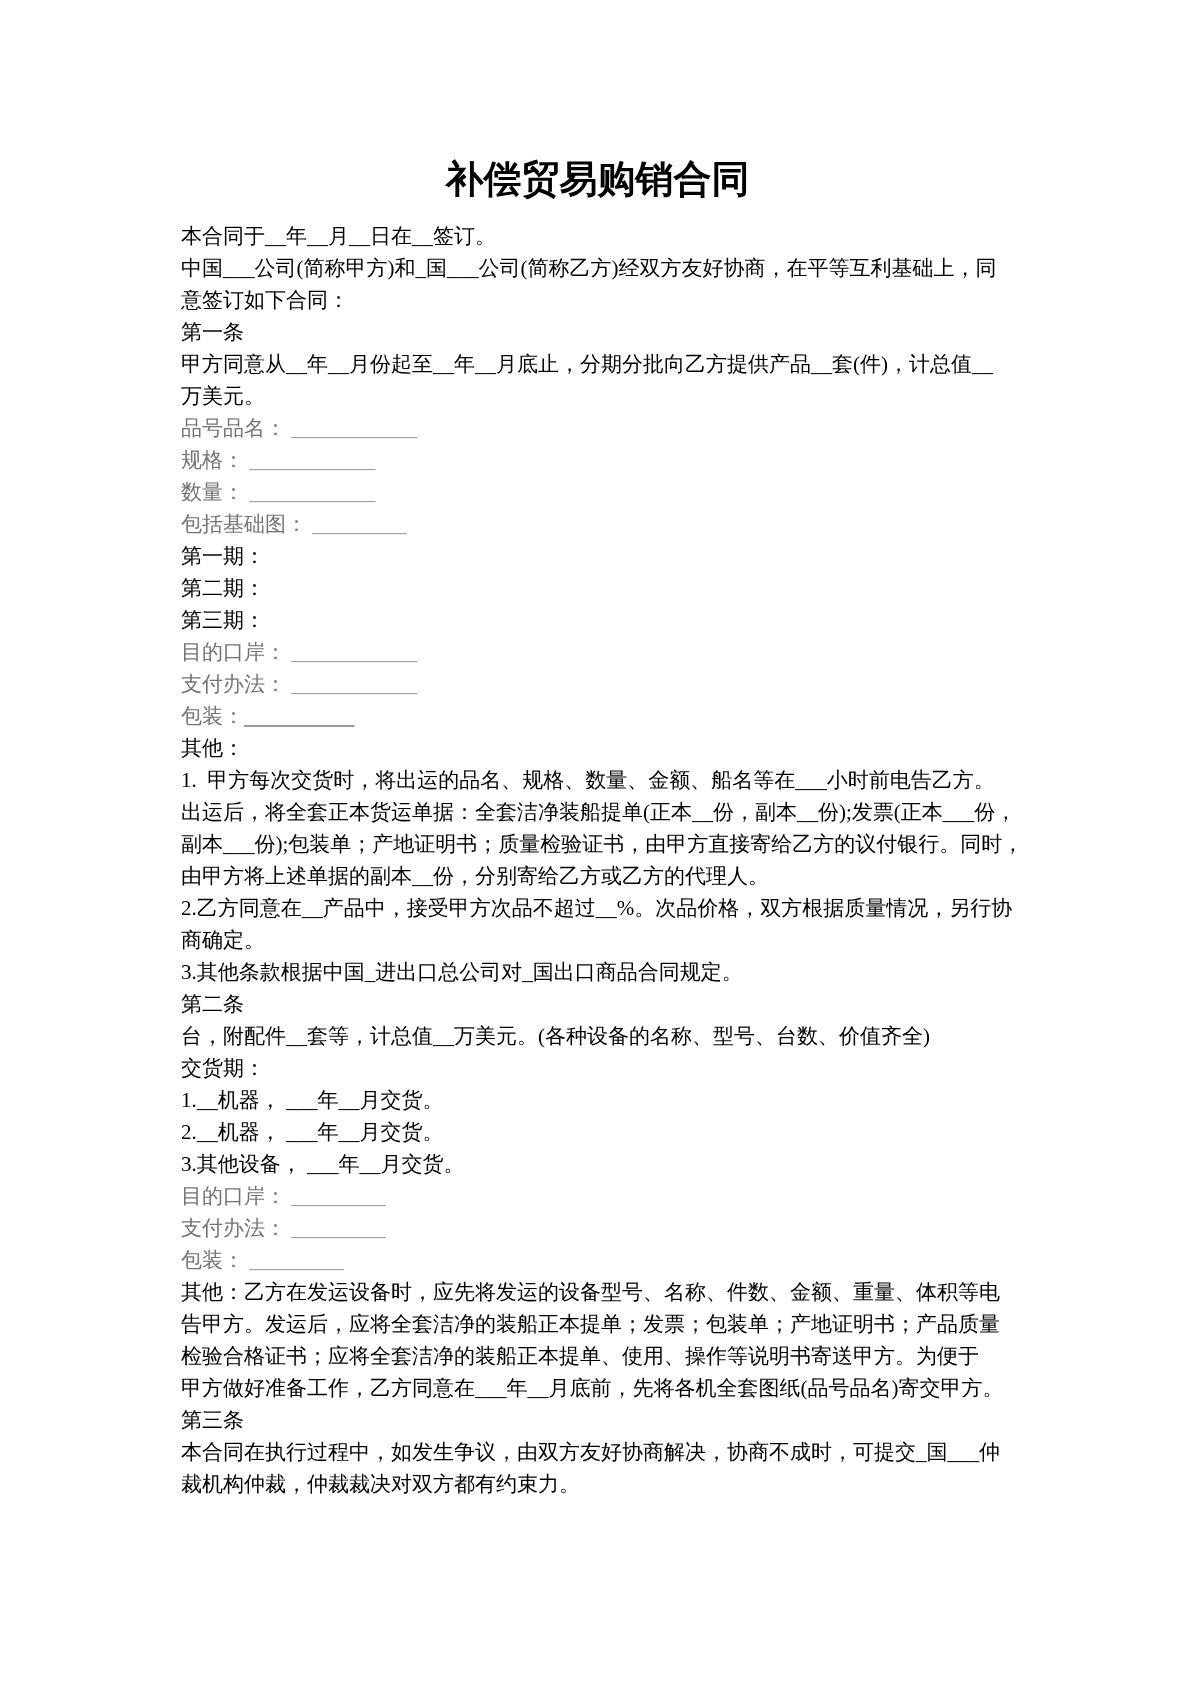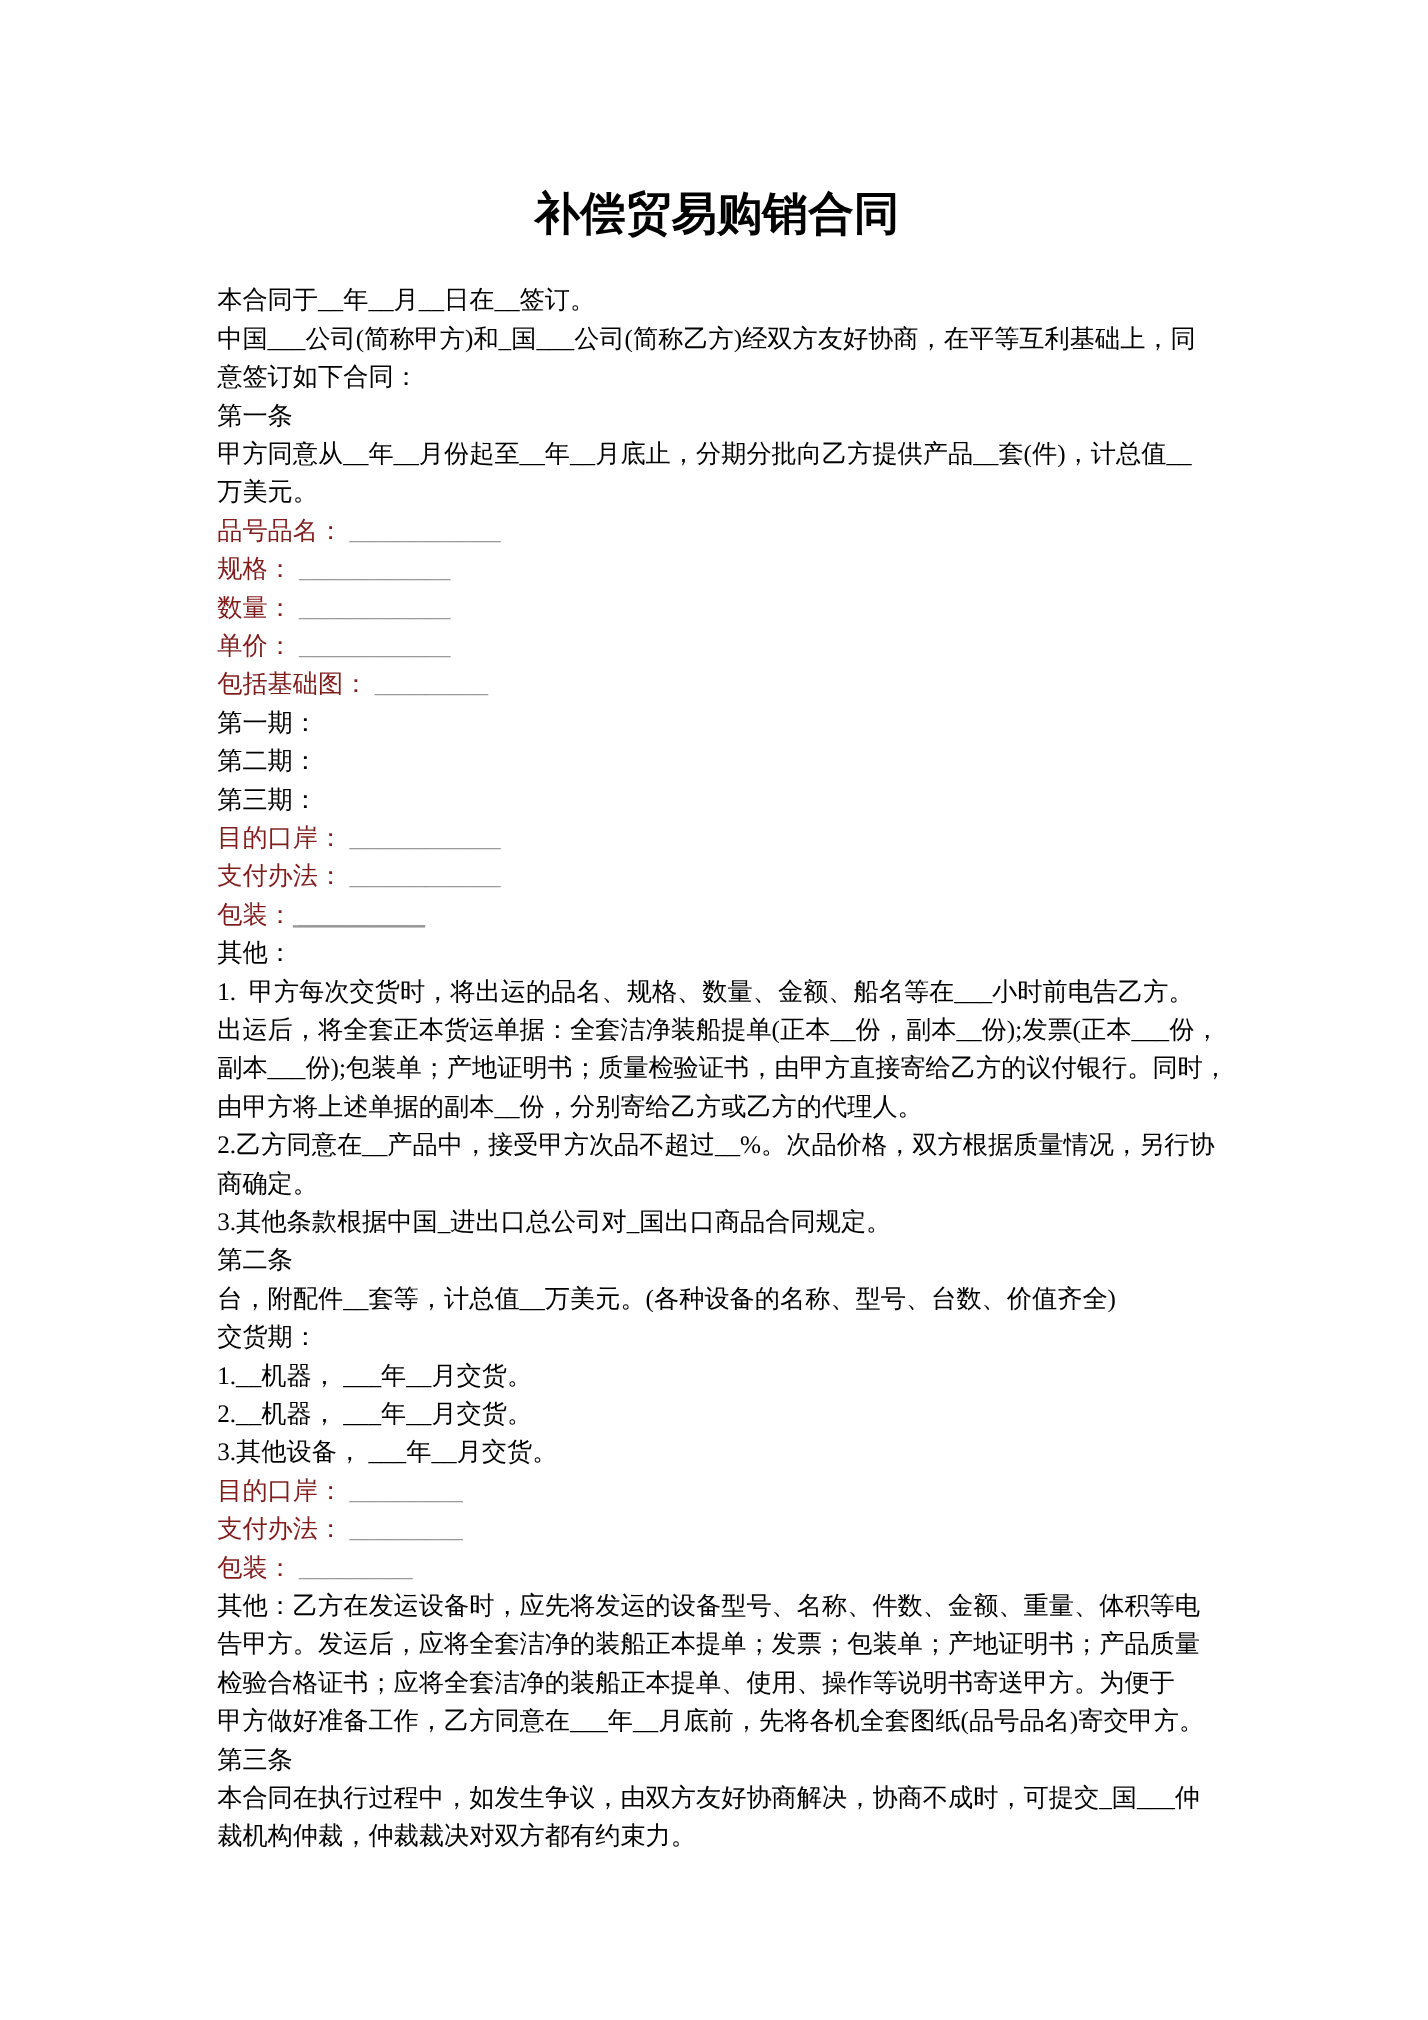--- a/index.html
+++ b/index.html
@@ -15,45 +15,44 @@
     color: #000000;
   }
   .title {
     margin: 0;
     font-size: 38px;
     font-weight: bold;
     text-align: center;
     line-height: 62px;
     white-space: nowrap;
   }
-  .doc-body { margin-top: 24px; }
+  .doc-body { margin-top: 10px; }
   .line {
     font-size: 21px;
     line-height: 32px;
     white-space: pre;
   }
-  .lbl { color: #7f1d1d; }
+  .lbl { color: #737373; }
   .blank { color: #9a9a9a; }
 </style>
 </head>
 <body>
 
 <div class="page">
   <h1 class="title">补偿贸易购销合同</h1>
   <div class="doc-body">
       <div class="line">本合同于__年__月__日在__签订。</div>
       <div class="line">中国___公司(简称甲方)和_国___公司(简称乙方)经双方友好协商，在平等互利基础上，同</div>
       <div class="line">意签订如下合同：</div>
       <div class="line">第一条</div>
       <div class="line">甲方同意从__年__月份起至__年__月底止，分期分批向乙方提供产品__套(件)，计总值__</div>
       <div class="line">万美元。</div>
       <div class="line"><span class="lbl">品号品名：</span><span class="blank" style="color: rgb(154, 154, 154);"> ____________</span></div>
       <div class="line"><span class="lbl">规格：</span><span class="blank" style="color: rgb(154, 154, 154);"> ____________</span></div>
       <div class="line"><span class="lbl">数量：</span><span class="blank" style="color: rgb(154, 154, 154);"> ____________</span></div>
-      <div class="line"><span class="lbl">单价：</span><span class="blank" style="color: rgb(154, 154, 154);"> ____________</span></div>
       <div class="line"><span class="lbl">包括基础图：</span><span class="blank" style="color: rgb(154, 154, 154);"> _________</span></div>
       <div class="line">第一期：</div>
       <div class="line">第二期：</div>
       <div class="line">第三期：</div>
       <div class="line"><span class="lbl">目的口岸：</span><span class="blank" style="color: rgb(154, 154, 154);"> ____________</span></div>
       <div class="line"><span class="lbl">支付办法：</span><span class="blank" style="color: rgb(154, 154, 154);"> ____________</span></div>
       <div class="line"><span class="lbl">包装：</span><span class="blank" style="color: rgb(154, 154, 154); text-decoration: underline;"> __________</span></div>
       <div class="line">其他：</div>
       <div class="line">1.  甲方每次交货时，将出运的品名、规格、数量、金额、船名等在___小时前电告乙方。</div>
       <div class="line">出运后，将全套正本货运单据：全套洁净装船提单(正本__份，副本__份);发票(正本___份，</div>

